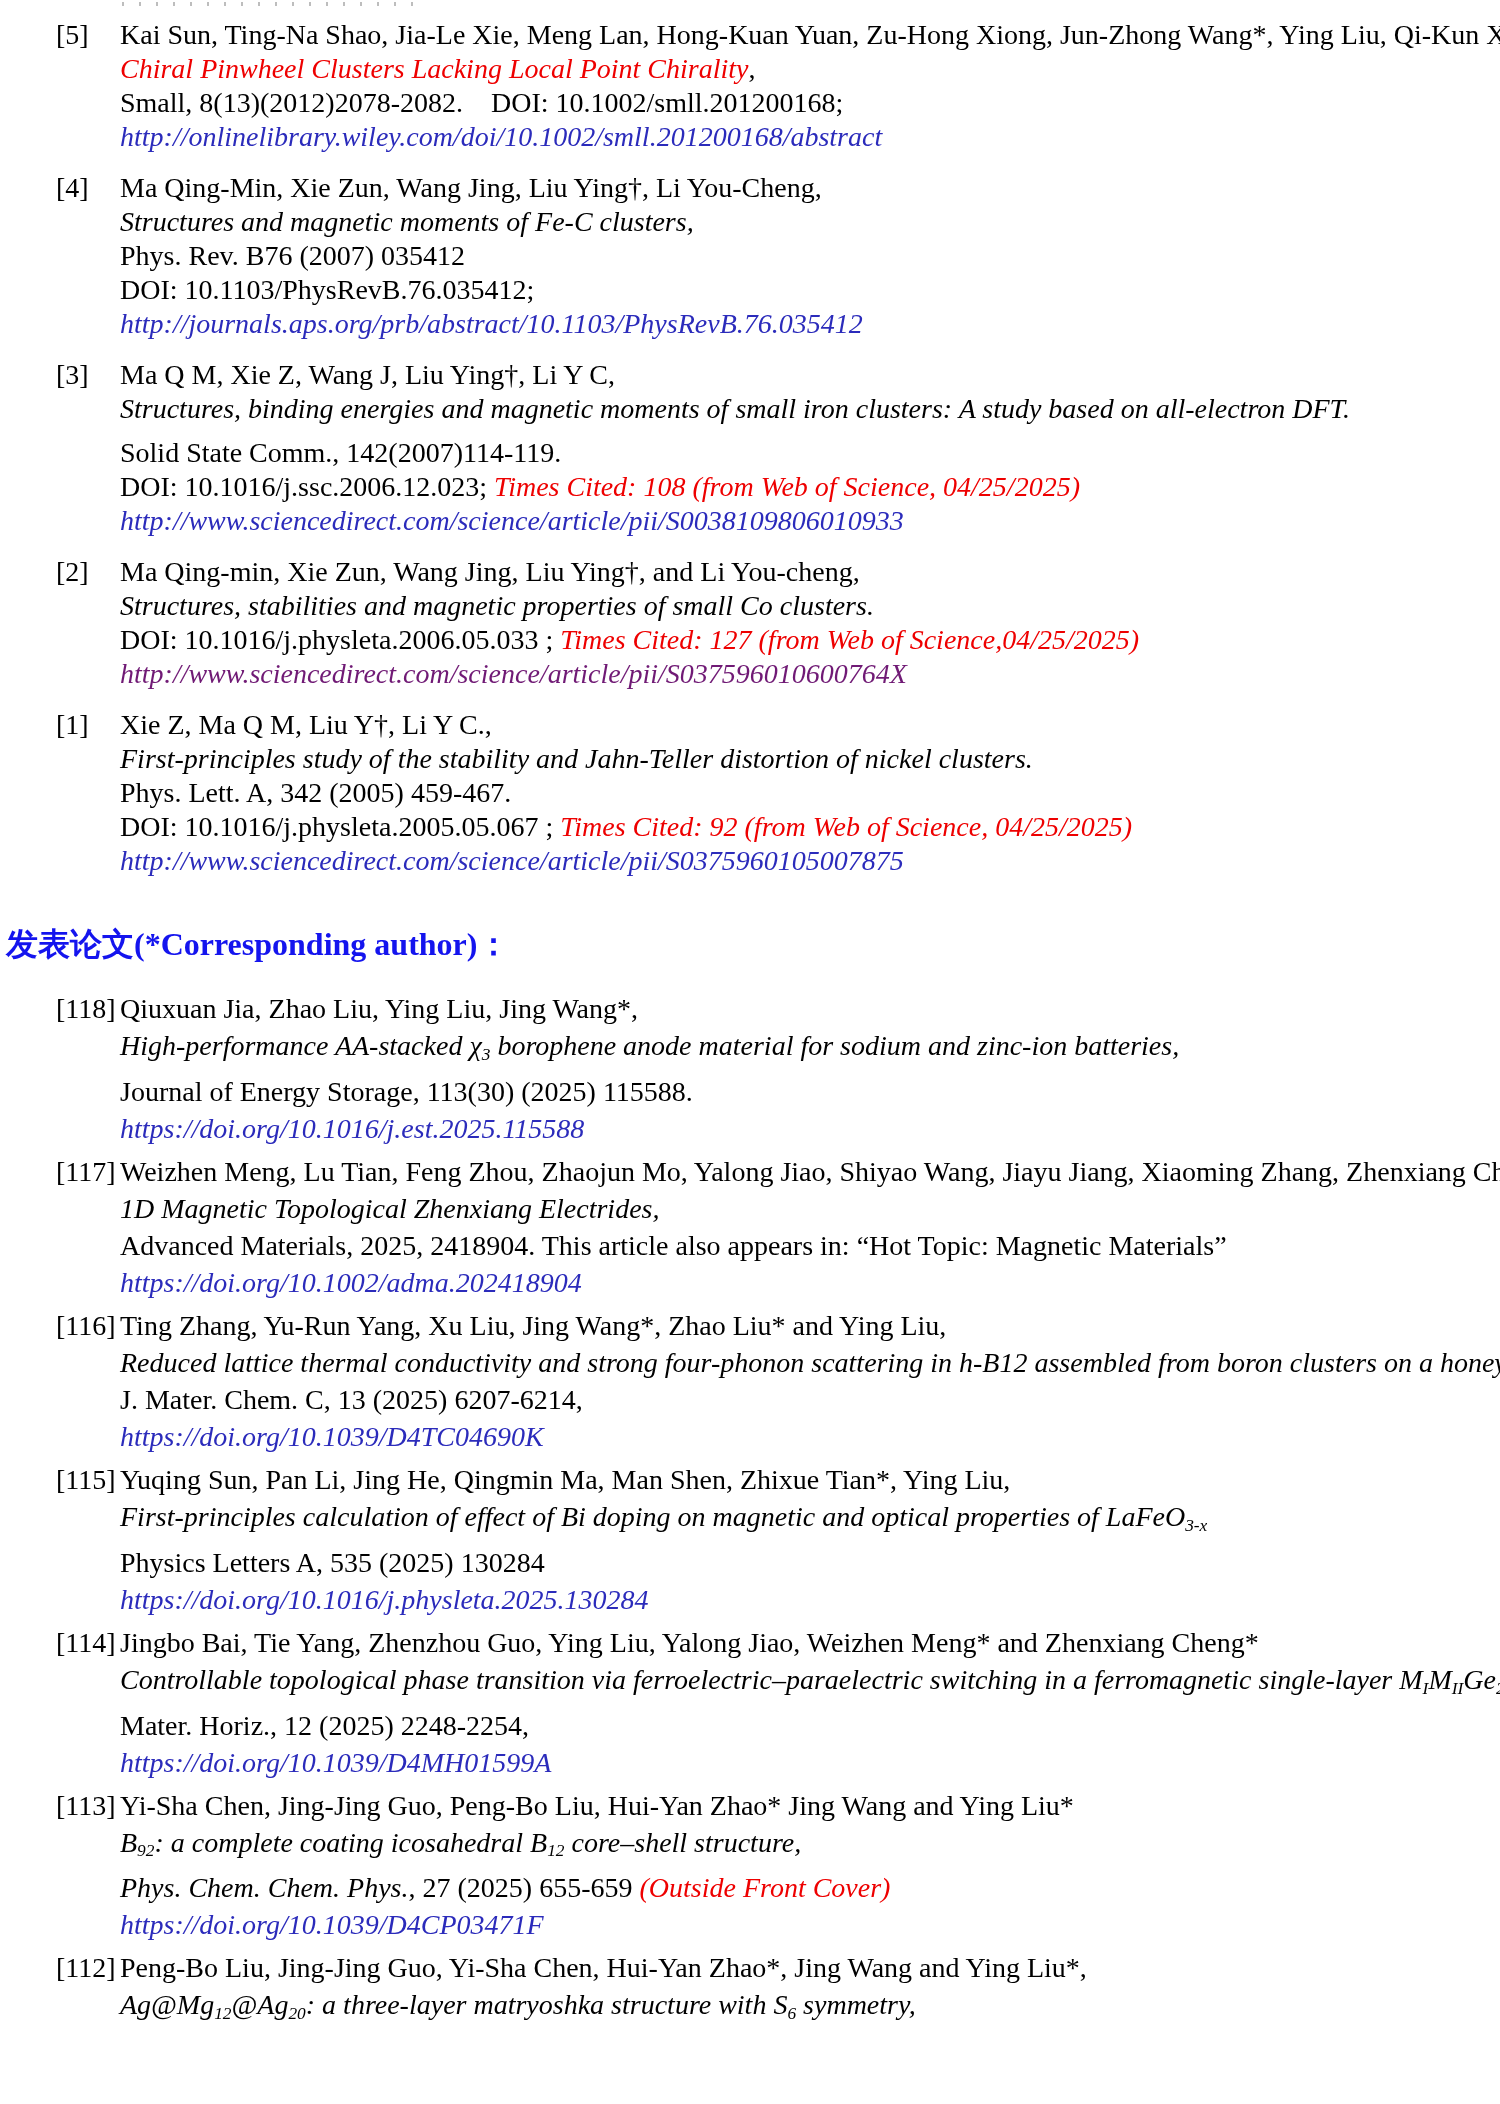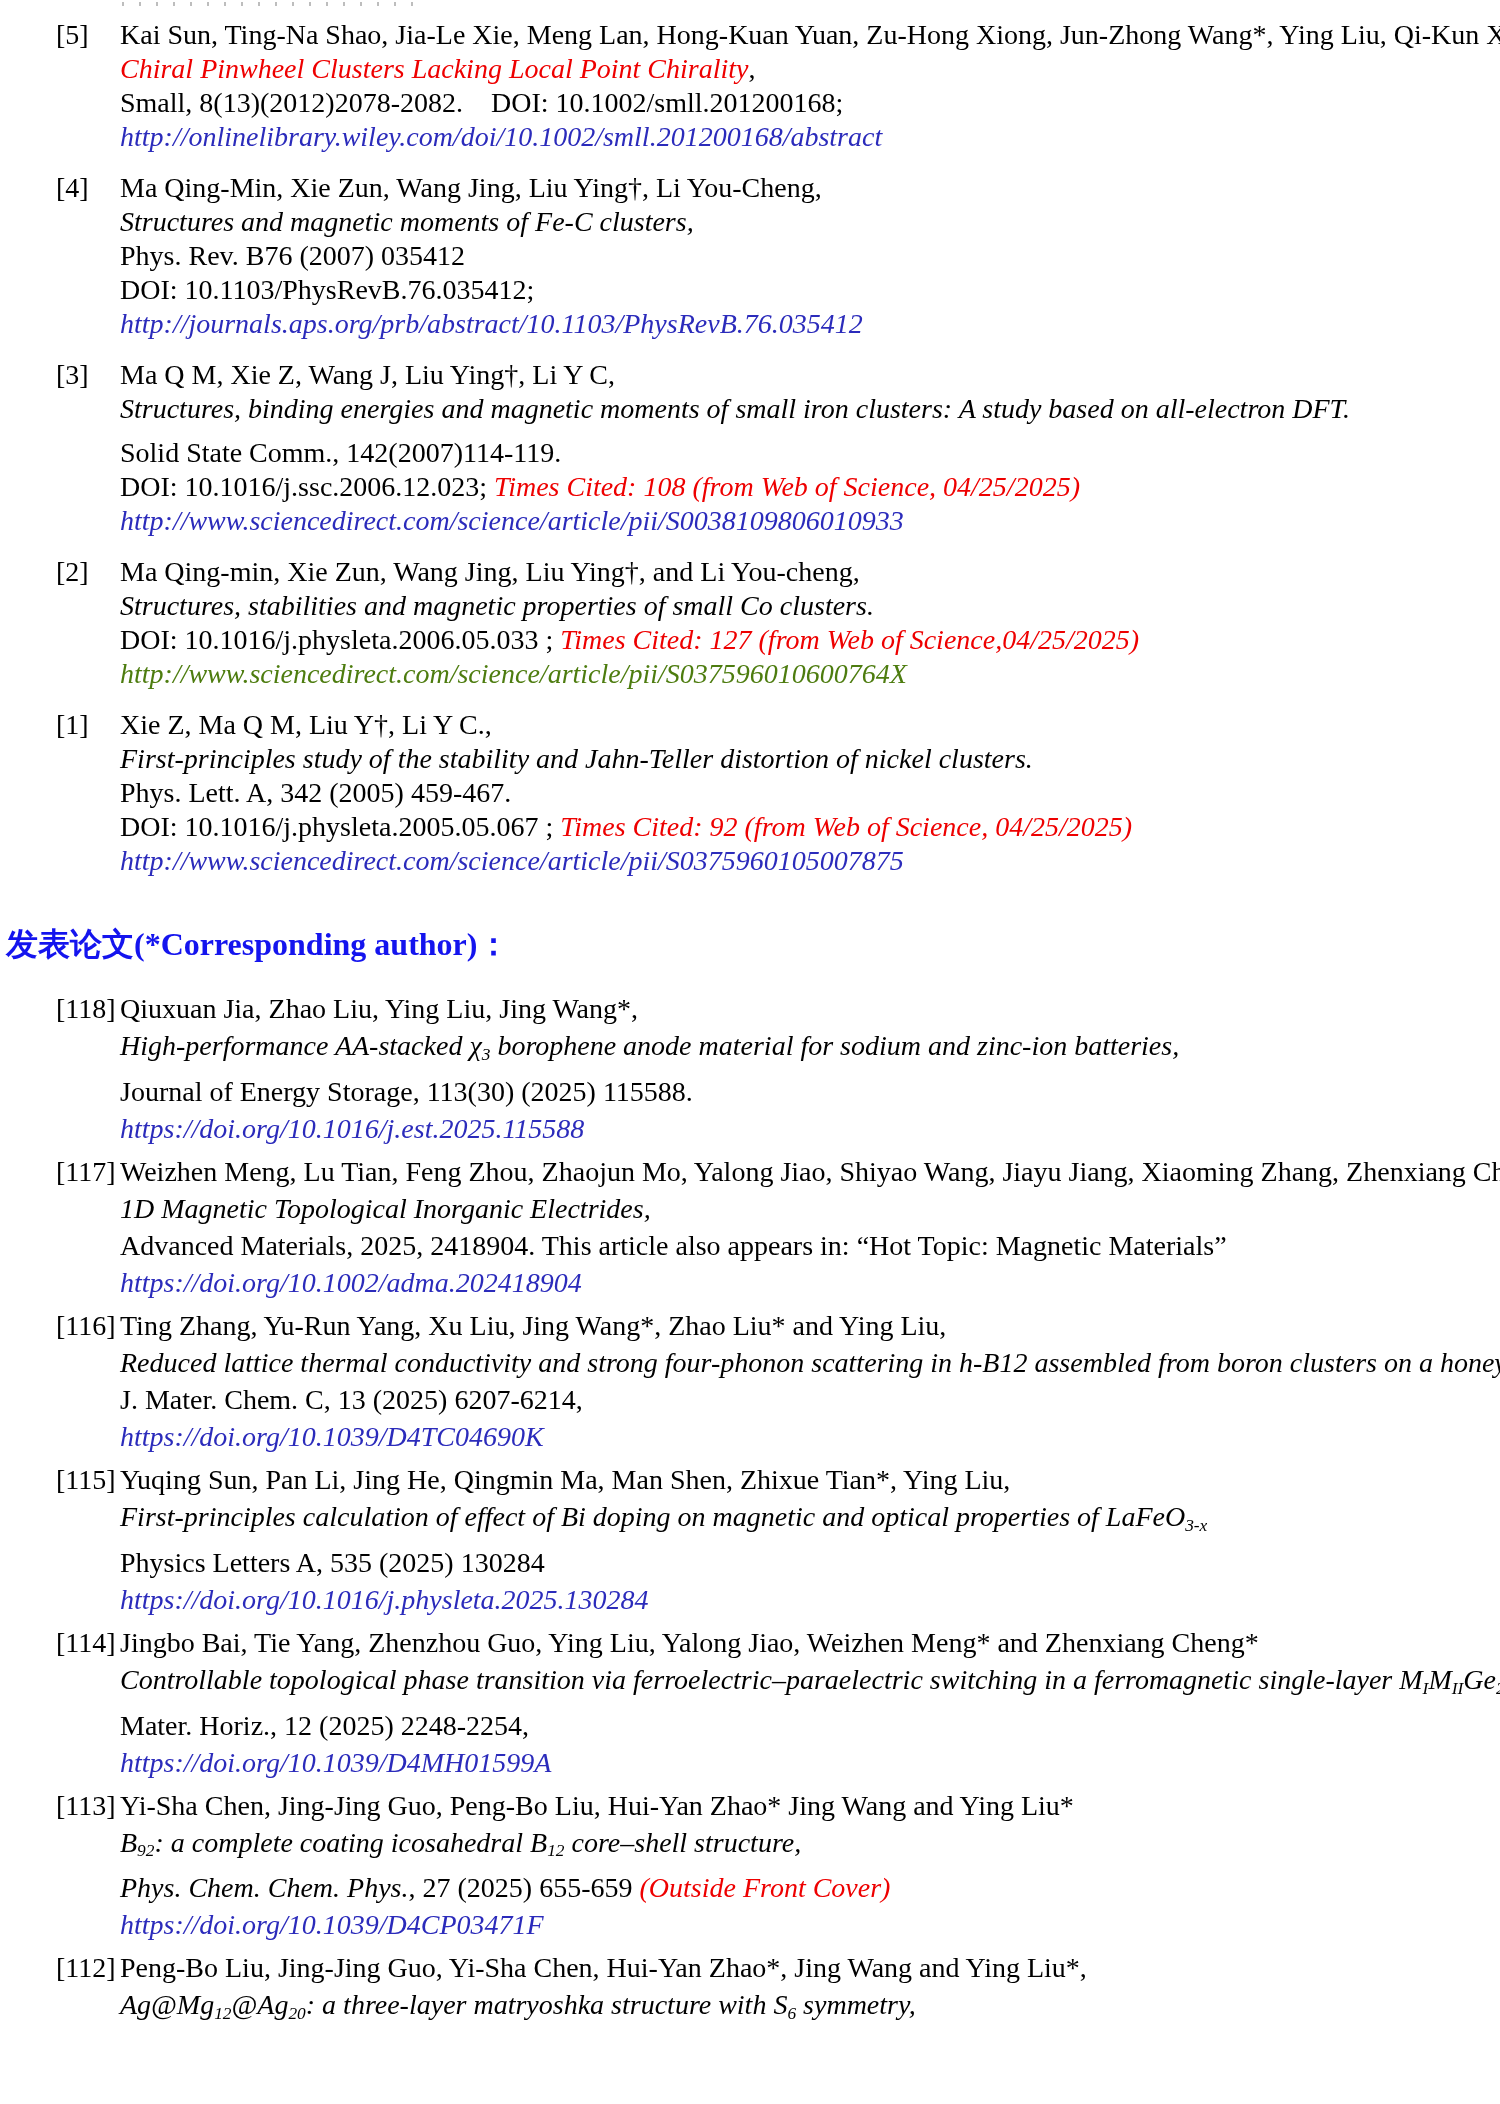--- a/index.html
+++ b/index.html
@@ -69,21 +69,21 @@
         <p class="line"><span class="b">DOI: 10.1016/j.ssc.2006.12.023;</span><span> </span><span class="b i" style="color: rgb(238, 0, 0);">Times Cited: 108 (from Web of Science, 04/25/2025)</span></p>
         <p class="line"><a class="url" style="color: rgb(43, 43, 187);">http://www.sciencedirect.com/science/article/pii/S0038109806010933</a></p>
       </div>
     </div>
     <div class="entry">
       <div class="num">[2]</div>
       <div class="content">
         <p class="line"><span>Ma Qing-min, Xie Zun, Wang Jing, </span><span class="b">Liu Ying</span><span>†, and Li You-cheng,</span></p>
         <p class="line"><span class="b i">Structures, stabilities and magnetic properties of small Co clusters.</span></p>
         <p class="line"><span>DOI: </span><span class="b">10.1016/j.physleta.2006.05.033</span><span> ; </span><span class="b i" style="color: rgb(238, 0, 0);">Times Cited: 127 (from Web of Science,04/25/2025)</span></p>
-        <p class="line"><a class="url" style="color: #4d7c0f;">http://www.sciencedirect.com/science/article/pii/S037596010600764X</a></p>
+        <p class="line"><a class="url" style="color: #701a75;">http://www.sciencedirect.com/science/article/pii/S037596010600764X</a></p>
       </div>
     </div>
     <div class="entry">
       <div class="num">[1]</div>
       <div class="content">
         <p class="line"><span>Xie Z, Ma Q M, </span><span class="b">Liu Y</span><span>†, Li Y C.,</span></p>
         <p class="line"><span class="b i">First-principles study of the stability and Jahn-Teller distortion of nickel clusters.</span></p>
         <p class="line"><span class="b">Phys. Lett. A, 342</span><span> (2005) 459-467.</span></p>
         <p class="line"><span class="b">DOI: 10.1016/j.physleta.2005.05.067 ;</span><span> </span><span class="b i" style="color: rgb(238, 0, 0);">Times Cited: 92 (from Web of Science, 04/25/2025)</span></p>
         <p class="line"><a class="url" style="color: rgb(43, 43, 187);">http://www.sciencedirect.com/science/article/pii/S0375960105007875</a></p>
@@ -100,21 +100,21 @@
         <p class="line"><span>Qiuxuan Jia, Zhao Liu, Ying Liu, Jing Wang*,</span></p>
         <p class="line"><span class="i">High-performance AA-stacked χ</span><span class="i sub">3</span><span class="i"> borophene anode material for sodium and zinc-ion batteries,</span></p>
         <p class="line"><span class="b">Journal of Energy Storage</span><span>, 113(30) (2025) 115588.</span></p>
         <p class="line"><a class="url" style="color: rgb(43, 43, 187);">https://doi.org/10.1016/j.est.2025.115588</a></p>
       </div>
     </div>
     <div class="entry">
       <div class="num">[117]</div>
       <div class="content">
         <p class="line"><span>Weizhen Meng, Lu Tian, Feng Zhou, Zhaojun Mo, Yalong Jiao, Shiyao Wang, Jiayu Jiang, Xiaoming Zhang, Zhenxiang Cheng, Ying Liu,</span></p>
-        <p class="line"><span class="i">1D Magnetic Topological Inorganic Electrides,</span></p>
+        <p class="line"><span class="i">1D Magnetic Topological Zhenxiang Electrides,</span></p>
         <p class="line"><span class="b">Advanced Materials</span><span>, 2025, 2418904. This article also appears in: “Hot Topic: Magnetic Materials”</span></p>
         <p class="line"><a class="url" style="color: rgb(43, 43, 187);">https://doi.org/10.1002/adma.202418904</a></p>
       </div>
     </div>
     <div class="entry">
       <div class="num">[116]</div>
       <div class="content">
         <p class="line"><span>Ting Zhang, Yu-Run Yang, Xu Liu, Jing Wang*, Zhao Liu* and Ying Liu,</span></p>
         <p class="line"><span class="i">Reduced lattice thermal conductivity and strong four-phonon scattering in h-B12 assembled from boron clusters on a honeycomb lattice,</span></p>
         <p class="line"><span class="b">J. Mater. Chem. C</span><span>, </span><span class="b">13</span><span> (2025) 6207-6214,</span></p>

